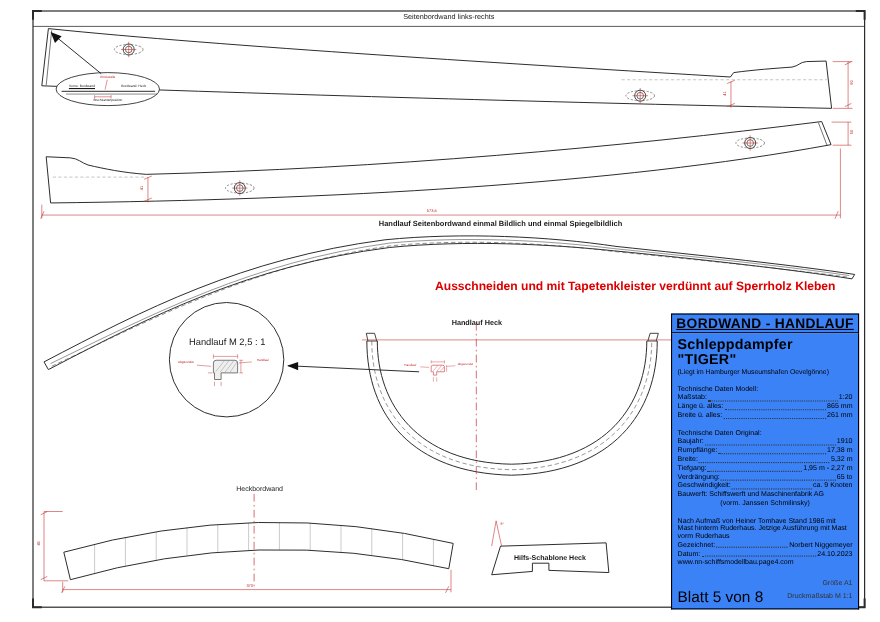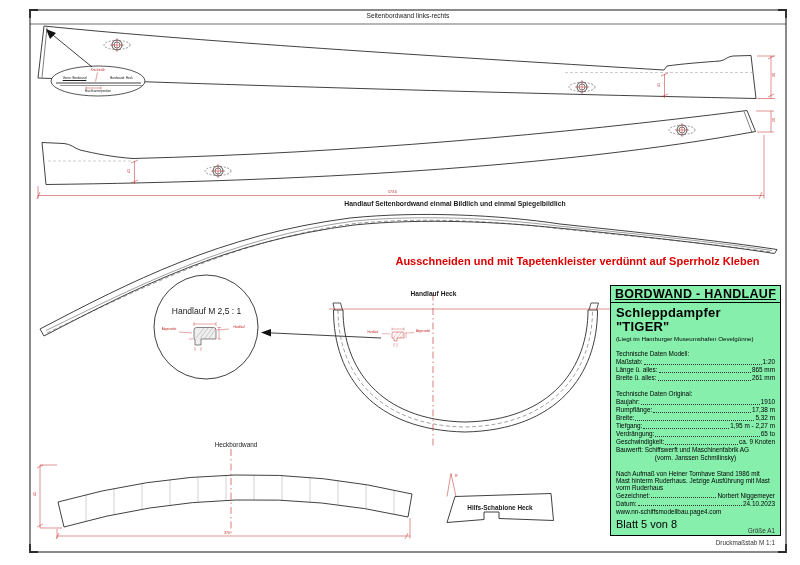--- a/index.html
+++ b/index.html
@@ -5,32 +5,32 @@
   html,body{margin:0;padding:0;background:#fff;}
   #sheet{position:relative;width:800px;height:565px;background:#fff;overflow:hidden;
          font-family:"Liberation Sans","DejaVu Sans",sans-serif;color:#1a1a1a;}
   #linework{position:absolute;left:0;top:0;}
   .lab{position:absolute;white-space:nowrap;}
   .ctr{text-align:center;white-space:normal;}
   .red{color:#c22222;}
   .rot{transform:rotate(-90deg);transform-origin:center center;}
   
   #tblock{position:absolute;left:610px;top:285px;width:171px;font-size:6.4px;line-height:8px;color:#000;}
-  .tb-box{border:1.3px solid #000;background:#86efac;box-sizing:border-box;}
+  .tb-box{border:1.3px solid #000;background:#3b82f6;box-sizing:border-box;}
   #tb-title{height:18px;display:flex;align-items:center;justify-content:center;
             font-size:12.5px;font-weight:bold;text-decoration:underline;letter-spacing:.3px;}
   #tb-main{border-top:none;padding:3px 5px 4px 5px;}
   .tb-sub{font-size:13px;font-weight:bold;line-height:14px;letter-spacing:.2px;}
   .tb-note{font-size:6.2px;line-height:7px;margin-top:1px;}
   .tb-gap{height:8px;}
   .tb-row{display:flex;align-items:flex-end;}
   .tb-row .dots{flex:1;border-bottom:1px dotted #333;margin:0 1px 1.5px 1px;}
   .tb-row .lbl,.tb-row .val{white-space:nowrap;}
   .tb-center{text-align:center;}
-  .tb-blatt{font-size:11px;line-height:13px;margin-top:2px;}
+  .tb-blatt{font-size:14px;line-height:13px;margin-top:20px;}
   .tiny{font-size:3.1px;line-height:3.4px;}
   .dimnum{font-size:3.6px;line-height:4px;color:#c22222;}
 </style>
 </head>
 <body>
 
 <div id="sheet">
 
 <svg id="linework" width="800" height="565" viewBox="0 0 800 565">
 

